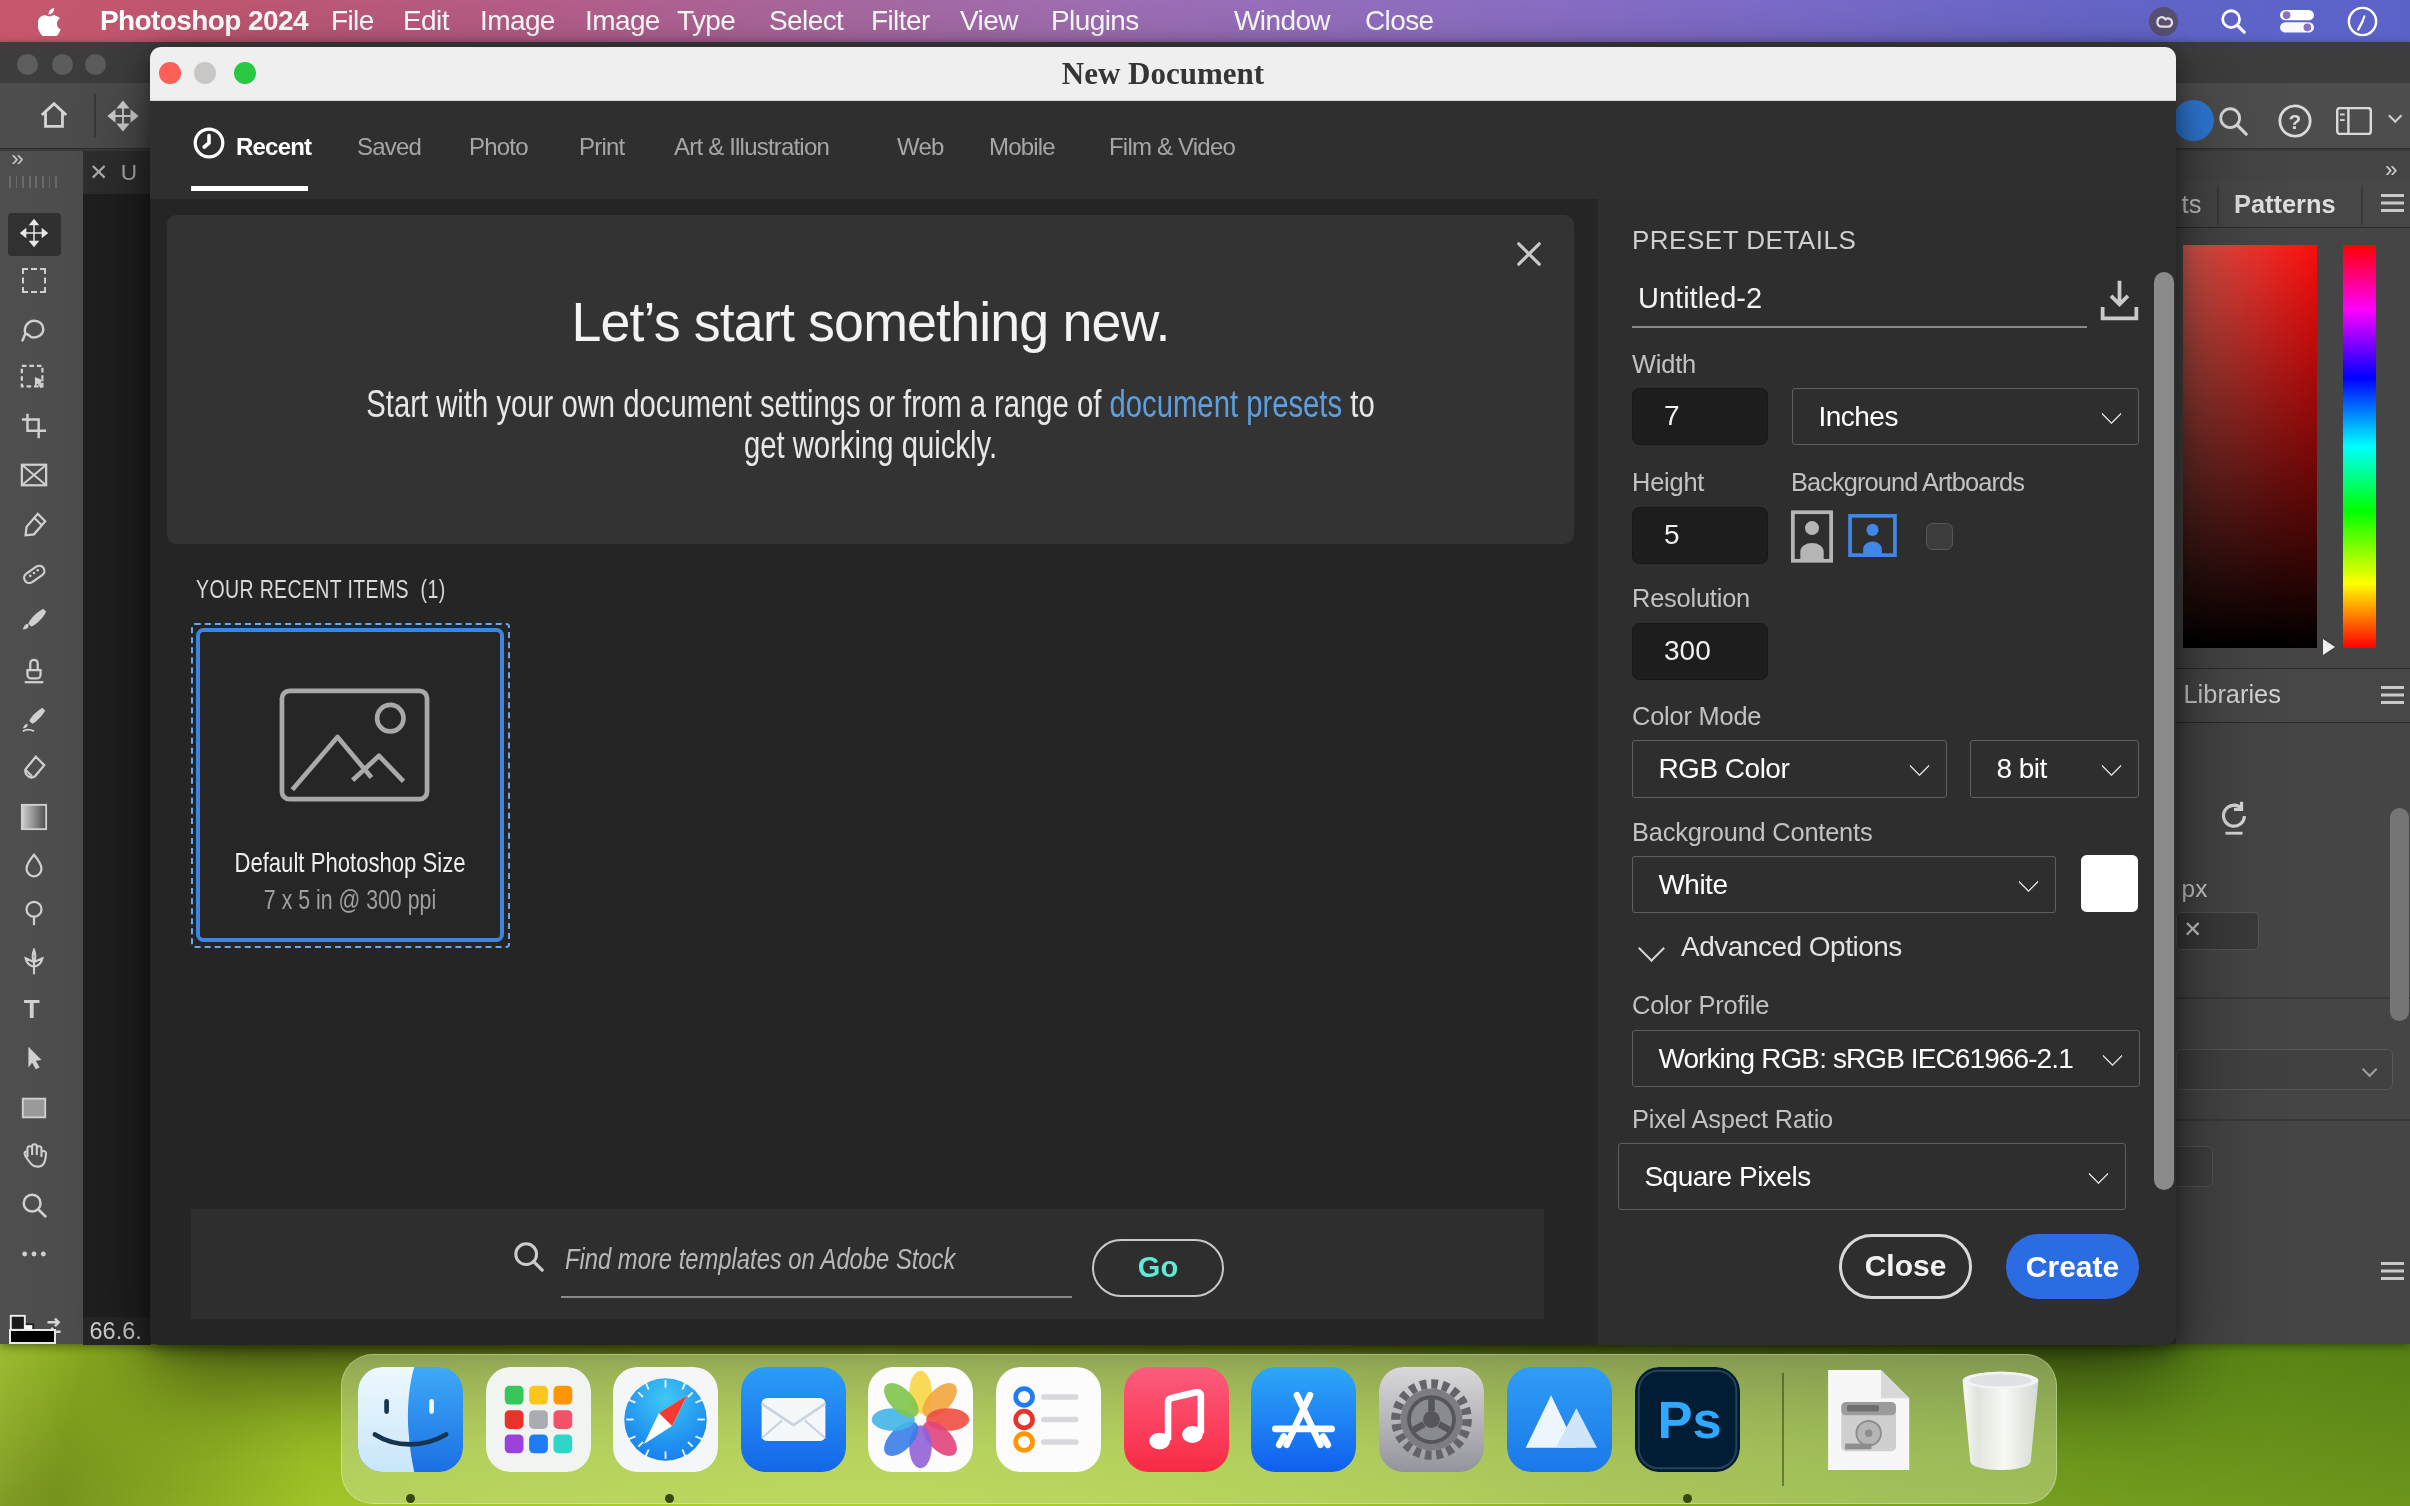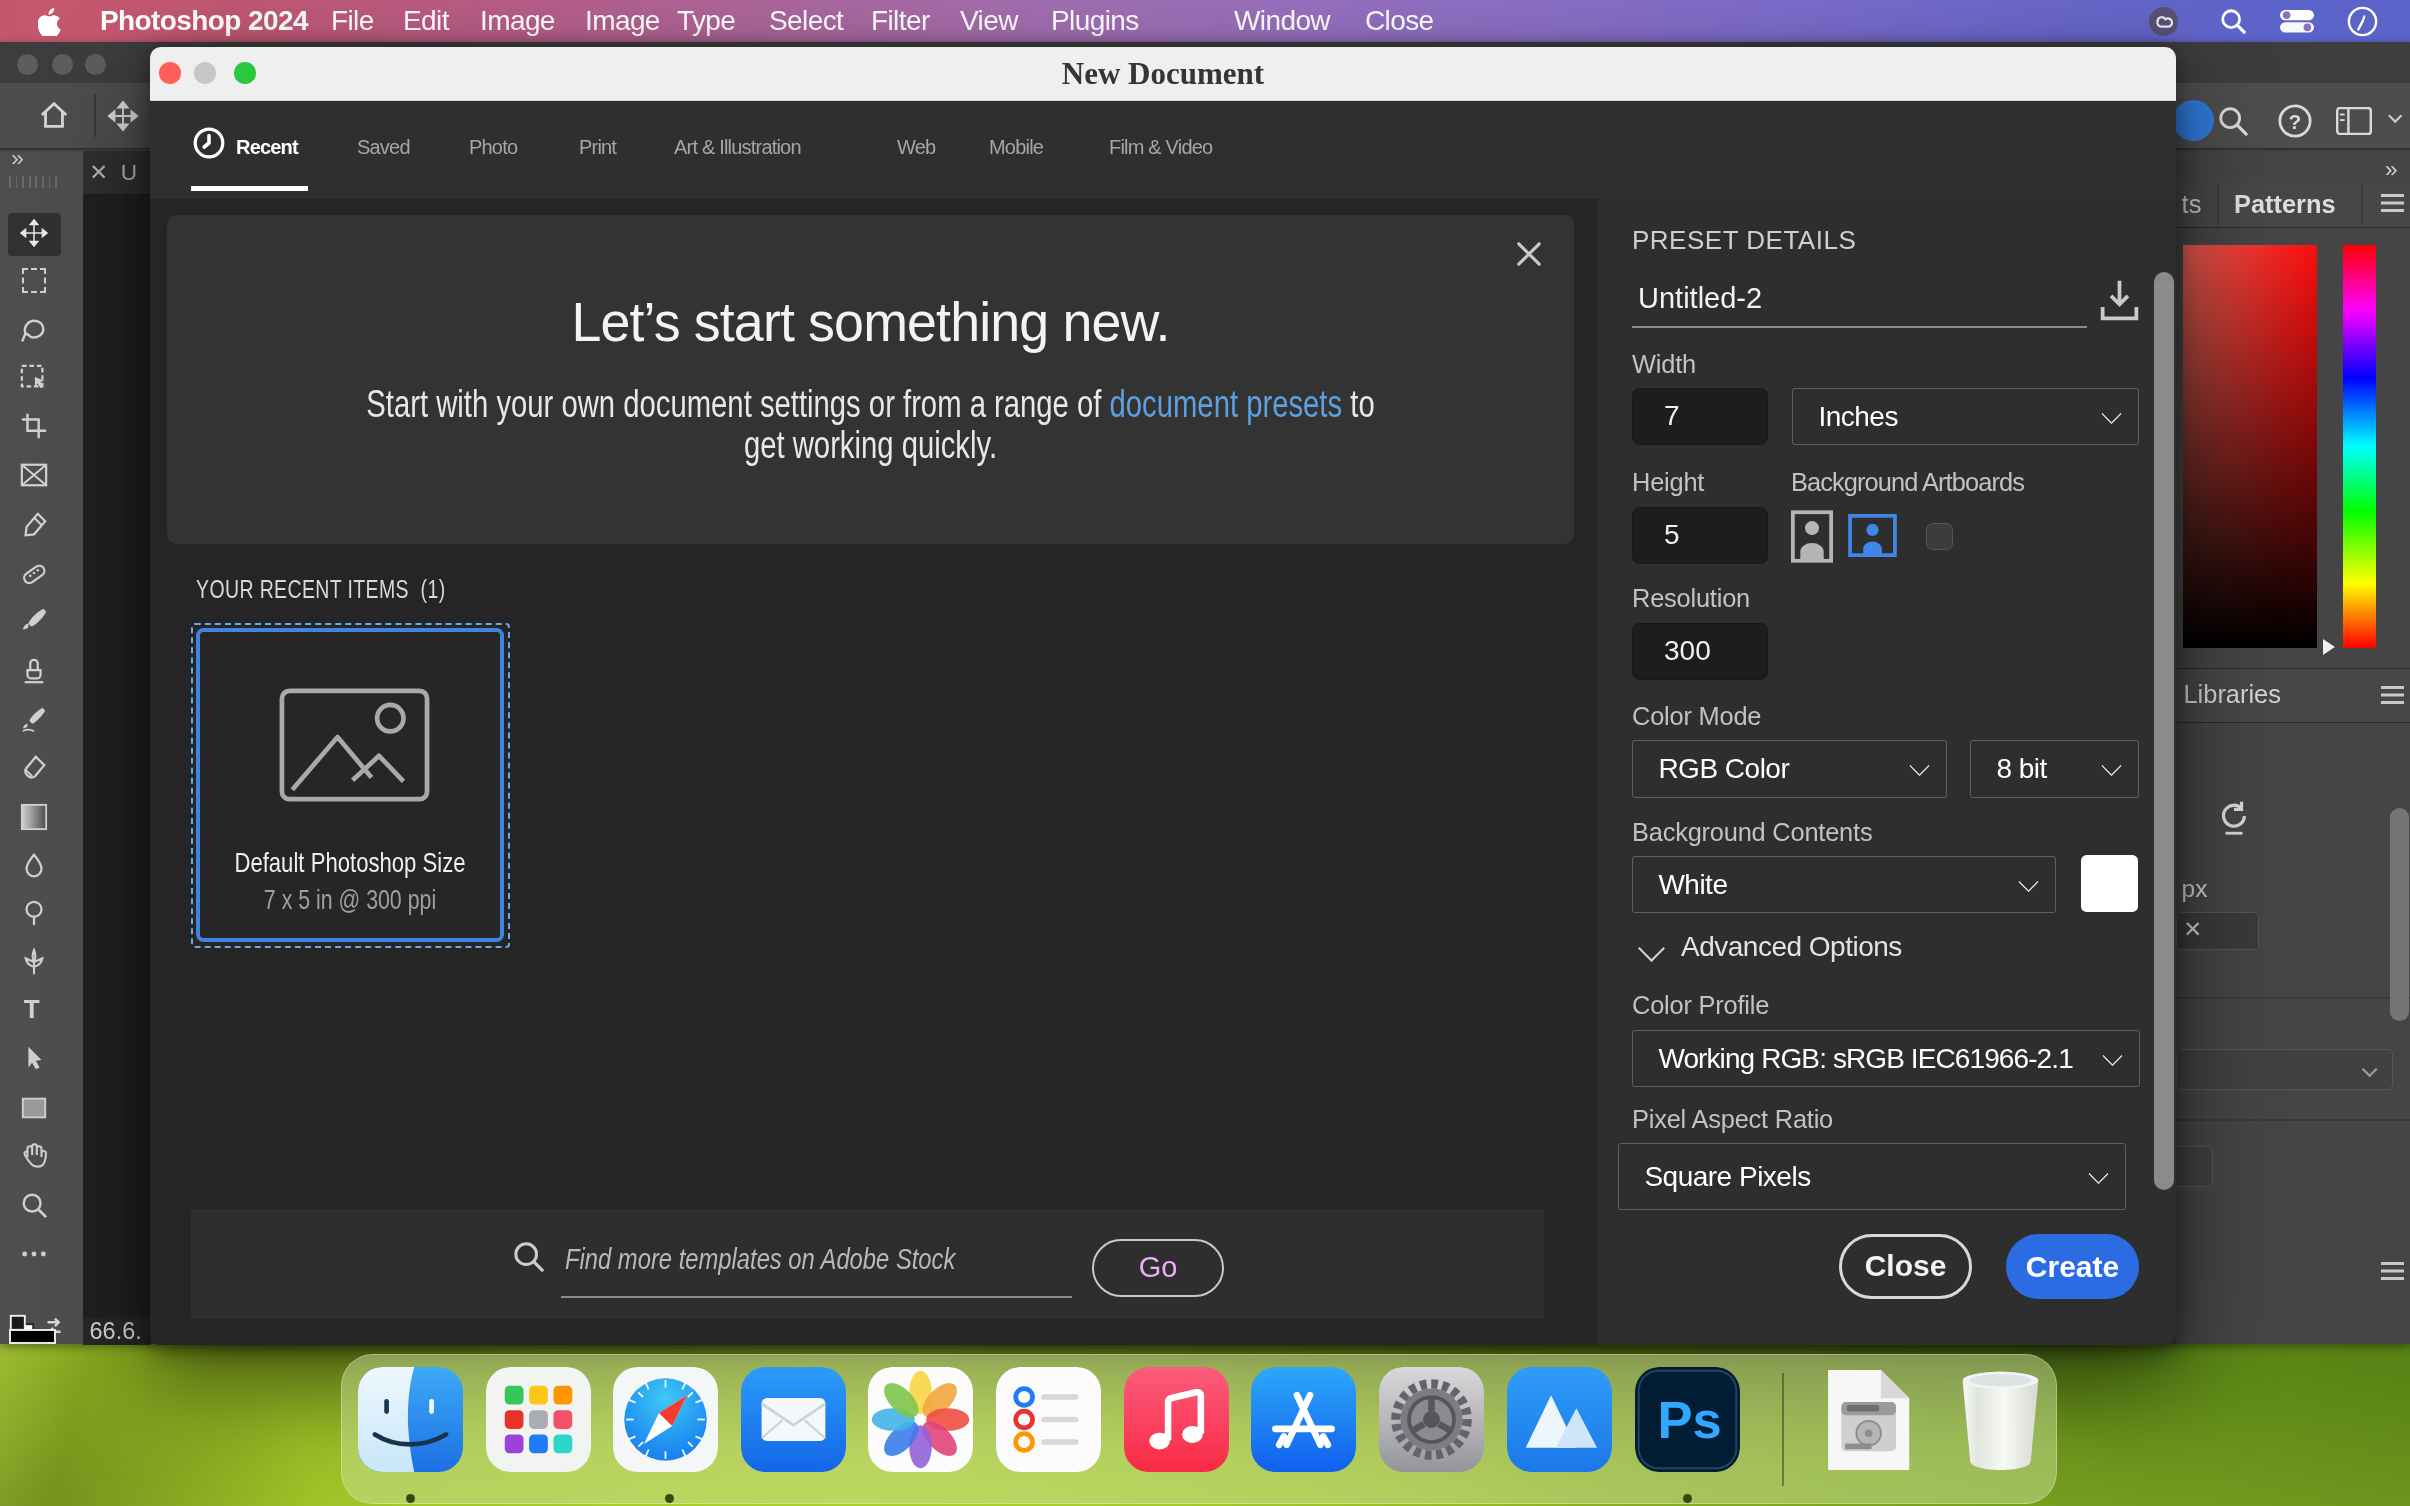--- a/index.html
+++ b/index.html
@@ -33,21 +33,21 @@
 #statusl { position:absolute; left:0; top:1166px; width:68px; height:28px; background:#272727; color:#d5d5d5; font-size:23.5px; line-height:28px; }
 #rpanels { position:absolute; left:2176px; top:109px; width:234px; height:1193px; background:#454545; }
 
 
 #dialog { position:absolute; left:150px; top:47px; width:2026px; height:1298px; border-radius:11.3px; overflow:hidden;
   box-shadow:0 38px 94px rgba(0,0,0,.55), 0 5.6px 22.6px rgba(0,0,0,.4); background:#242424; }
 #dtitle { position:absolute; left:0; top:0; width:2026px; height:54px; background:#f0efef; border-bottom:0.9px solid #d8d6d6; }
 #dtitle .t { position:absolute; width:100%; text-align:center; top:0; line-height:54px; font-size:31px; font-weight:bold; color:#353535;font-family:Liberation Serif, serif; }
 .dl { position:absolute; top:15px; width:21.7px; height:21.7px; border-radius:50%; }
 #tabbar { position:absolute; left:0; top:54px; width:2026px; height:98px; background:#2f2f2f; }
-.tab { position:absolute; top:0; height:98px; line-height:92px; font-size:20px; color:#a6a6a6; letter-spacing:-0.8px; }
+.tab { position:absolute; top:0; height:98px; line-height:92px; font-size:24px; color:#a6a6a6; letter-spacing:-0.8px; }
 #content { position:absolute; left:0; top:152px; width:1448px; height:1147px; background:#252525; }
 #rpanel { position:absolute; left:1448px; top:152px; width:578px; height:1147px; background:#2e2e2e; }
 
 
 #hero { position:absolute; left:17px; top:16px; width:1407px; height:329px; background:#333333; border-radius:9.4px; }
 #hero h1 { position:absolute; width:100%; top:79px; color:#f3f3f3; font-size:56px; font-weight:normal; text-align:center; line-height:56px; letter-spacing:-0.9px; transform:scaleX(.96); }
 #hero .sub { position:absolute; width:100%; top:169px; color:#e8e8e8; font-size:38px; font-weight:normal; text-align:center; line-height:41px; transform:scaleX(.77); }
 #hero .sub .lk { color:#5e9fe0; }
 #herox { position:absolute; left:1349px; top:26px; width:26px; height:26px; }
 
@@ -56,21 +56,21 @@
 #card { position:absolute; left:41px; top:424px; width:319px; height:325px; border:2.8px dashed #6aa6e8; border-radius:3.8px; }
 #cardin { position:absolute; left:2.8px; top:2.8px; width:308px; height:314px; border:4.7px solid #3e84e0; border-radius:7.5px; background:#262626; }
 #cardimg { position:absolute; left:79px; top:56px; }
 #card .n1 { position:absolute; width:100%; text-align:center; top:215px; color:#f0f0f0; font-size:28px; transform:scaleX(.79); }
 #card .n2 { position:absolute; width:100%; text-align:center; top:253px; color:#9f9f9f; font-size:27px; transform:scaleX(.79); }
 
 
 #searchbar { position:absolute; left:41px; top:1010px; width:1353px; height:110px; background:#2e2e2e; }
 #sb-ph { position:absolute; left:374px; top:34px; color:#b9b9b9; font-size:29px; font-style:italic; transform-origin:left; transform:scaleX(.82); }
 #sb-line { position:absolute; left:370px; top:87px; width:511px; height:1.9px; background:#8a8a8a; }
-#go { position:absolute; left:901px; top:30px; width:132px; height:58px; border:2.8px solid #c9c9c9; border-radius:30px; color:#f0abfc; font-size:29px; font-weight:normal; text-align:center; line-height:53px; }
+#go { position:absolute; left:901px; top:30px; width:132px; height:58px; border:2.8px solid #c9c9c9; border-radius:30px; color:#5eead4; font-size:29px; font-weight:bold; text-align:center; line-height:53px; }
 
 
 .lbl { position:absolute; color:#c2c2c2; font-size:25.4px; letter-spacing:-0.2px; }
 .inp { position:absolute; left:34px; width:136px; height:57px; background:#1d1d1d; border:1.9px solid #171717; border-radius:7.5px; color:#f0f0f0; font-size:28px; line-height:54px; padding-left:31px; }
 .dd { position:absolute; border:1.9px solid #5f5f5f; border-radius:3px; color:#ffffff; font-size:28px; }
 .dd .tx { position:absolute; left:25.4px; top:50%; transform:translateY(-50%); white-space:nowrap; letter-spacing:-0.5px; }
 .chev { position:absolute; right:19px; top:50%; width:15px; height:15px; border-right:2.8px solid #cfcfcf; border-bottom:2.8px solid #cfcfcf; transform:translateY(-70%) rotate(45deg); border-radius:1.9px; }
 #pscroll { position:absolute; left:556px; top:73px; width:20px; height:918px; background:#8b8b8b; border-radius:10.4px; }
 
 

